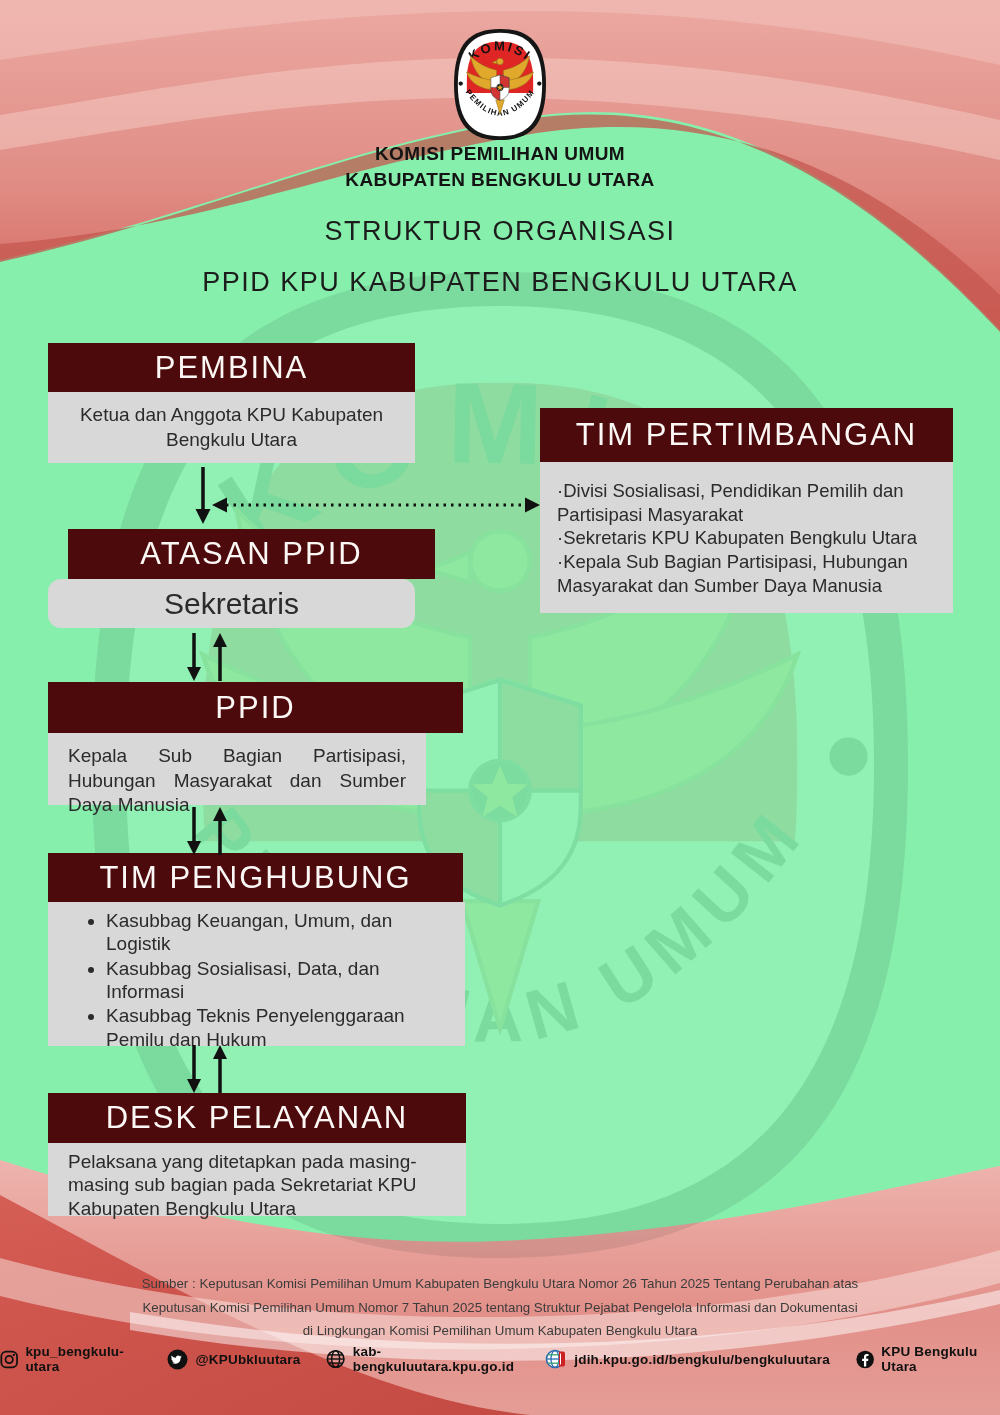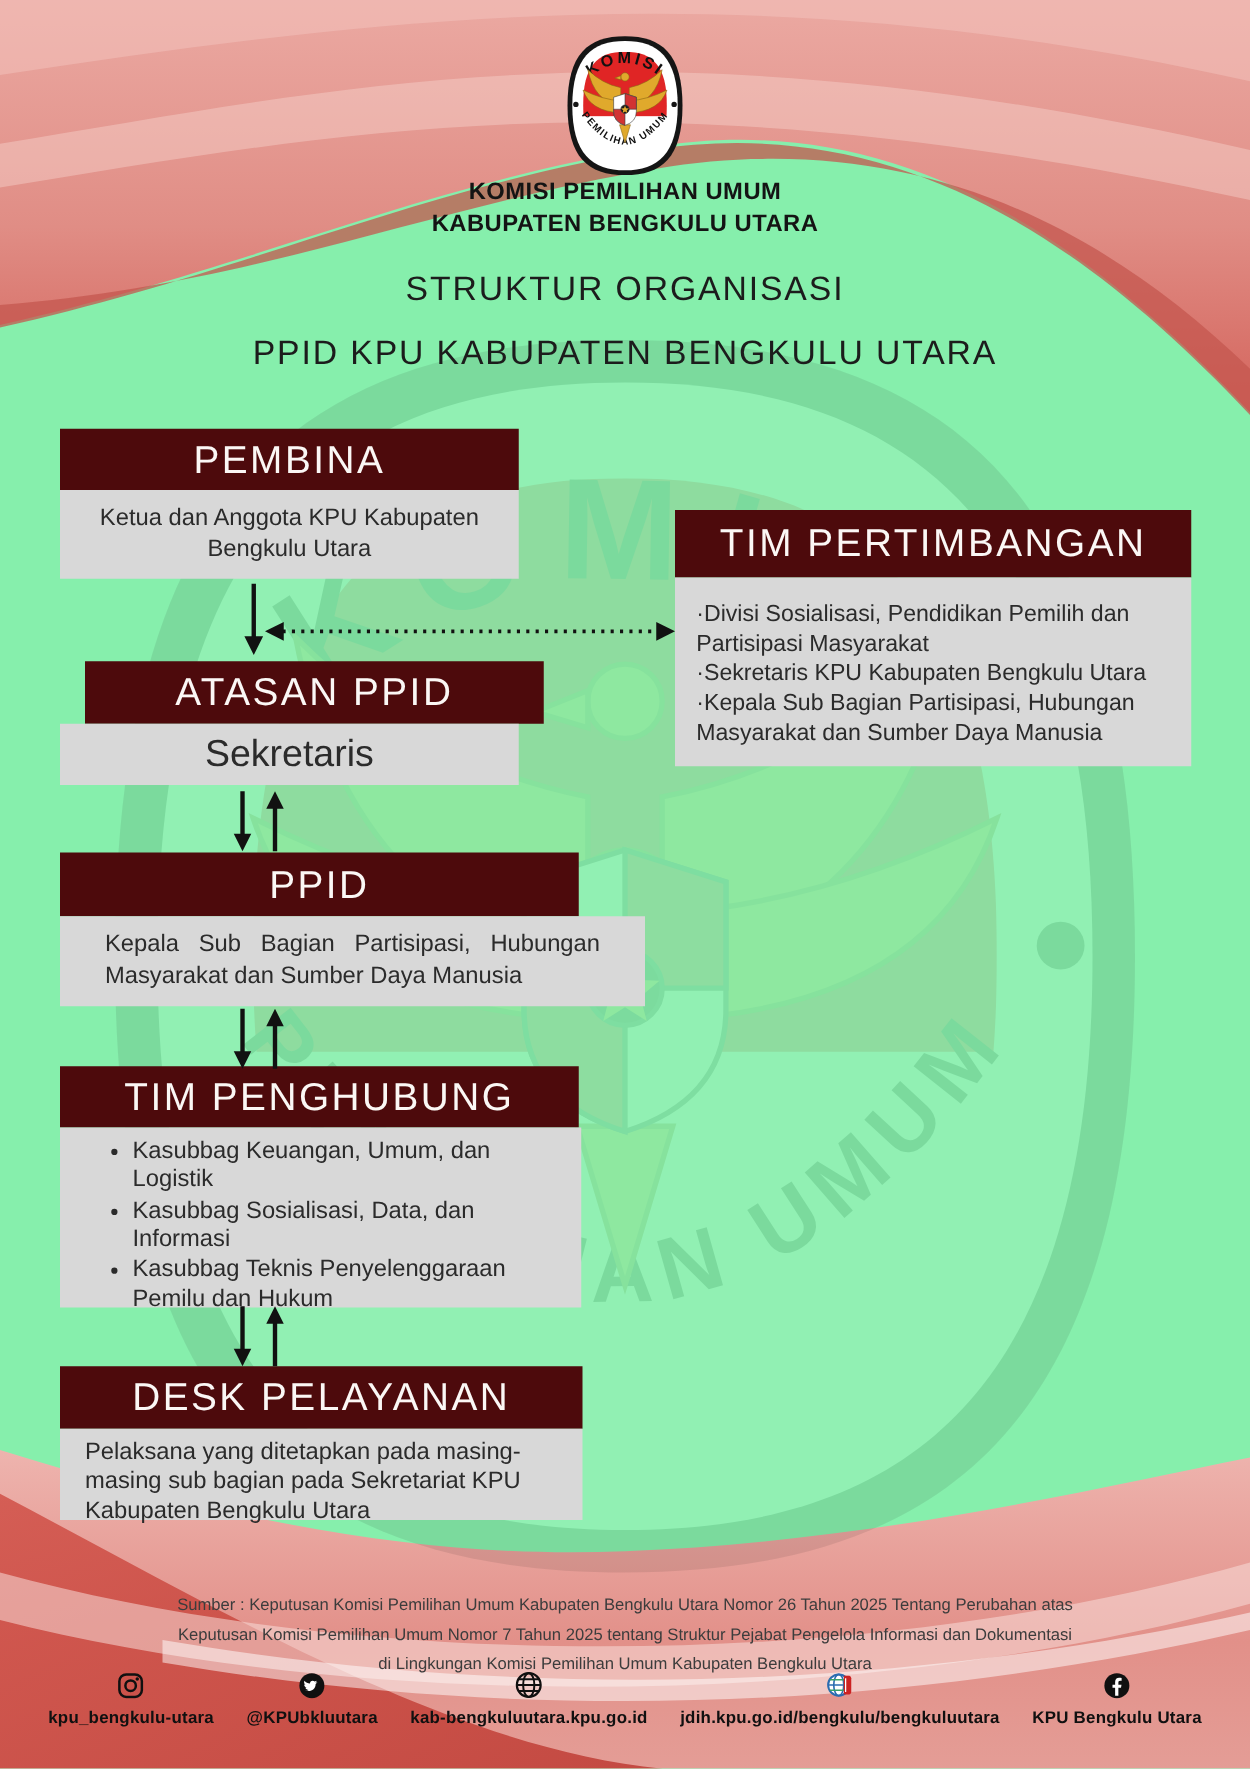--- a/index.html
+++ b/index.html
@@ -26,45 +26,45 @@
     font-size:31px;letter-spacing:2px;font-weight:500;display:flex;align-items:center;justify-content:center;}
   .box-body{background:#d8d8d8;color:#2b2b2b;font-size:19px;line-height:1.3;}
 
   .hdr-pembina{left:48px;top:343px;width:367px;height:49px;}
   .bdy-pembina{left:48px;top:392px;width:367px;height:71px;text-align:center;padding:11px 14px 0;box-sizing:border-box;}
 
   .hdr-timpert{left:540px;top:408px;width:413px;height:54px;}
   .bdy-timpert{left:540px;top:462px;width:413px;height:151px;padding:17px 14px 0 17px;box-sizing:border-box;font-size:18.5px;line-height:1.28;}
 
   .hdr-atasan{left:48px;top:529px;width:367px;height:50px;margin-left:20px;}
-  .bdy-atasan{left:48px;top:579px;width:367px;height:49px;text-align:center;font-size:30px;line-height:49px;}
+  .bdy-atasan{left:48px;top:579px;width:367px;height:49px;text-align:center;font-size:30px;line-height:49px;border-radius:13px;}
 
   .hdr-ppid{left:48px;top:682px;width:415px;height:51px;}
-  .bdy-ppid{left:48px;top:733px;width:468px;height:72px;padding:11px 36px 0;box-sizing:border-box;text-align:justify;}
+  .bdy-ppid{left:48px;top:733px;width:378px;height:72px;padding:11px 20px 0;box-sizing:border-box;text-align:justify;}
 
   .hdr-penghubung{left:48px;top:853px;width:415px;height:49px;}
   .bdy-penghubung{left:48px;top:902px;width:417px;height:144px;box-sizing:border-box;padding:7px 16px 0 0;}
   .bdy-penghubung ul{margin:0;padding:0 0 0 58px;}
   .bdy-penghubung li{margin:0 0 1px 0;line-height:1.23;}
 
   .hdr-desk{left:48px;top:1093px;width:418px;height:50px;}
   .bdy-desk{left:48px;top:1143px;width:418px;height:73px;padding:7px 18px 0 20px;box-sizing:border-box;line-height:1.23;}
 
   .arrow{position:absolute;}
   .arr-single{left:190px;top:466px;}
   .arr-dotted{left:210px;top:492px;}
   .arr-double-1{left:182px;top:632px;}
   .arr-double-2{left:182px;top:806px;}
   .arr-double-3{left:182px;top:1044px;}
 
   .source{position:absolute;top:1272px;left:0;width:100%;text-align:center;z-index:3;
     font-size:13.3px;line-height:1.78;color:#3c3c3c;}
   .social{position:absolute;top:1338px;left:0;width:100%;height:42px;z-index:3;
     display:flex;align-items:center;justify-content:center;gap:26px;}
-  .social-item{display:flex;align-items:center;gap:7px;flex-direction:column;}
+  .social-item{display:flex;align-items:center;gap:7px;}
   .social-item .lbl{font-size:13.5px;font-weight:bold;color:#101010;letter-spacing:.2px;}
   .social-item svg{display:block;}
 </style>
 </head>
 <body>
 
 <div class="page">
 
   <svg width="0" height="0" style="position:absolute" aria-hidden="true">
     <defs>

